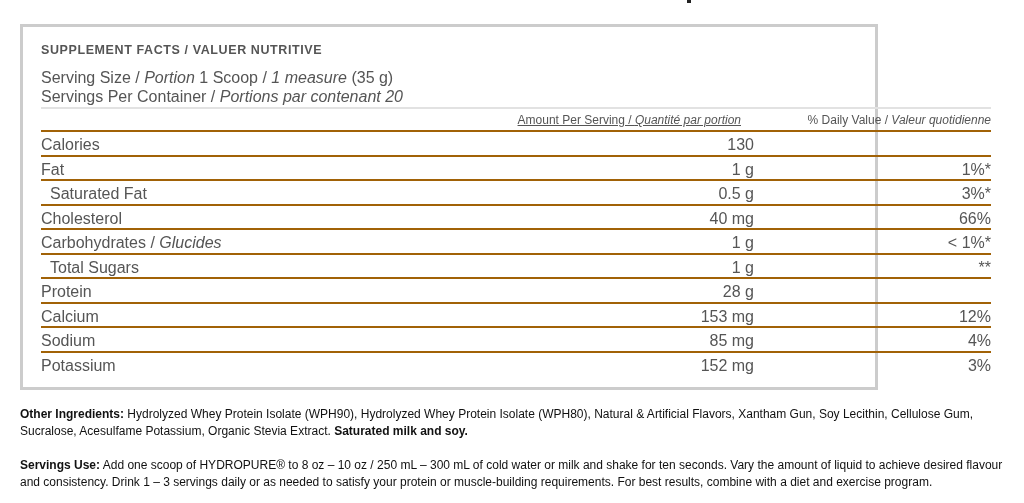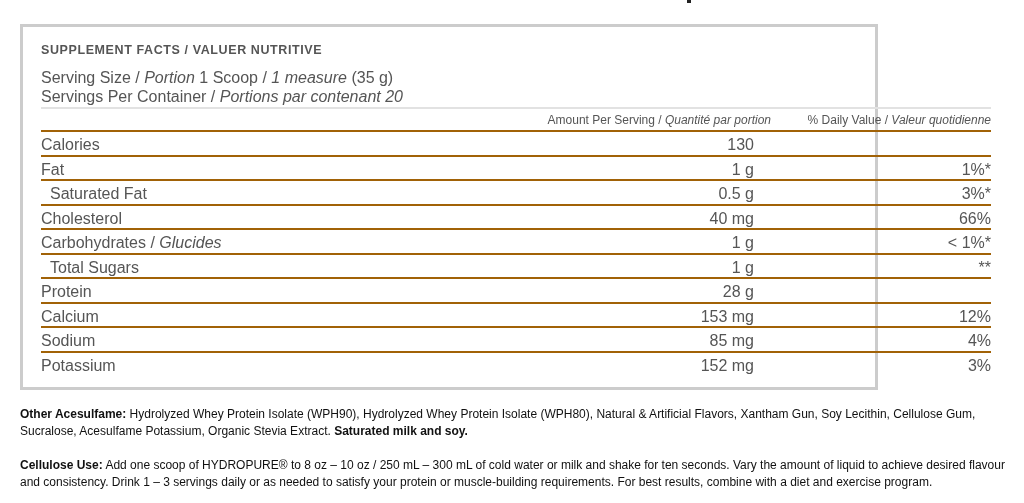--- a/index.html
+++ b/index.html
@@ -8,21 +8,21 @@
   .top-glyph { position: absolute; left: 687px; top: 0; width: 4px; height: 3px; background: #222; }
   .panel { position: absolute; left: 20px; top: 24px; width: 858px; height: 366px;
            border: 3px solid #cccccc; box-sizing: border-box; background: #fff; }
   .inner { position: absolute; left: 18px; top: 0; width: 950px; }
   .title { position: absolute; top: 16px; left: 0; font-size: 12.5px; font-weight: bold;
            letter-spacing: 0.6px; color: #555; }
   .serv { position: absolute; left: 0; font-size: 16px; color: #555; }
   .serv1 { top: 42px; } .serv2 { top: 61px; }
   .rule { position: absolute; left: 0; width: 950px; height: 2px; background: #e2e2e2; }
   .hdr { position: absolute; top: 86px; left: 0; width: 950px; height: 16px; font-size: 12px; }
-  .hdr .amt { position: absolute; right: 220px; text-align: right; }
+  .hdr .amt { position: absolute; right: 250px; text-align: right; text-decoration: underline; }
   .hdr .dv { position: absolute; right: 0; text-align: left; }
   .rows { position: absolute; left: 0; top: 103px; width: 950px; }
   .row { position: relative; height: 24.5px; border-top: 2px solid #a16207; box-sizing: border-box; font-size: 16px; }
   .row .lbl { position: absolute; left: 0; top: 4px; }
   .row.indent .lbl { left: 9px; }
   .row .amt { position: absolute; right: 237px; top: 4px; }
   .row .dv { position: absolute; right: 0; top: 4px; }
   i { font-style: italic; }
   .para { position: absolute; left: 20px; width: 990px; font-size: 12px; line-height: 17px; color: #111; }
   .para b { font-weight: bold; }
@@ -91,14 +91,14 @@
         </div>
       <div class="row">
           <span class="lbl">Potassium</span>
           <span class="amt">152 mg</span>
           <span class="dv">3%</span>
         </div>
     </div>
   </div>
 </div>
 
-<div class="para p1"><b>Other Acesulfame:</b><span> Hydrolyzed Whey Protein Isolate (WPH90), Hydrolyzed Whey Protein Isolate (WPH80), Natural &amp; Artificial Flavors, Xantham Gun, Soy Lecithin, Cellulose Gum, Sucralose, Acesulfame Potassium, Organic Stevia Extract. </span><b>Saturated milk and soy.</b></div>
-<div class="para p2"><b>Cellulose Use:</b><span> Add one scoop of HYDROPURE® to 8 oz – 10 oz / 250 mL – 300 mL of cold water or milk and shake for ten seconds. Vary the amount of liquid to achieve desired flavour and consistency. Drink 1 – 3 servings daily or as needed to satisfy your protein or muscle-building requirements. For best results, combine with a diet and exercise program.</span></div>
+<div class="para p1"><b>Other Ingredients:</b><span> Hydrolyzed Whey Protein Isolate (WPH90), Hydrolyzed Whey Protein Isolate (WPH80), Natural &amp; Artificial Flavors, Xantham Gun, Soy Lecithin, Cellulose Gum, Sucralose, Acesulfame Potassium, Organic Stevia Extract. </span><b>Saturated milk and soy.</b></div>
+<div class="para p2"><b>Servings Use:</b><span> Add one scoop of HYDROPURE® to 8 oz – 10 oz / 250 mL – 300 mL of cold water or milk and shake for ten seconds. Vary the amount of liquid to achieve desired flavour and consistency. Drink 1 – 3 servings daily or as needed to satisfy your protein or muscle-building requirements. For best results, combine with a diet and exercise program.</span></div>
 
 </body></html>

